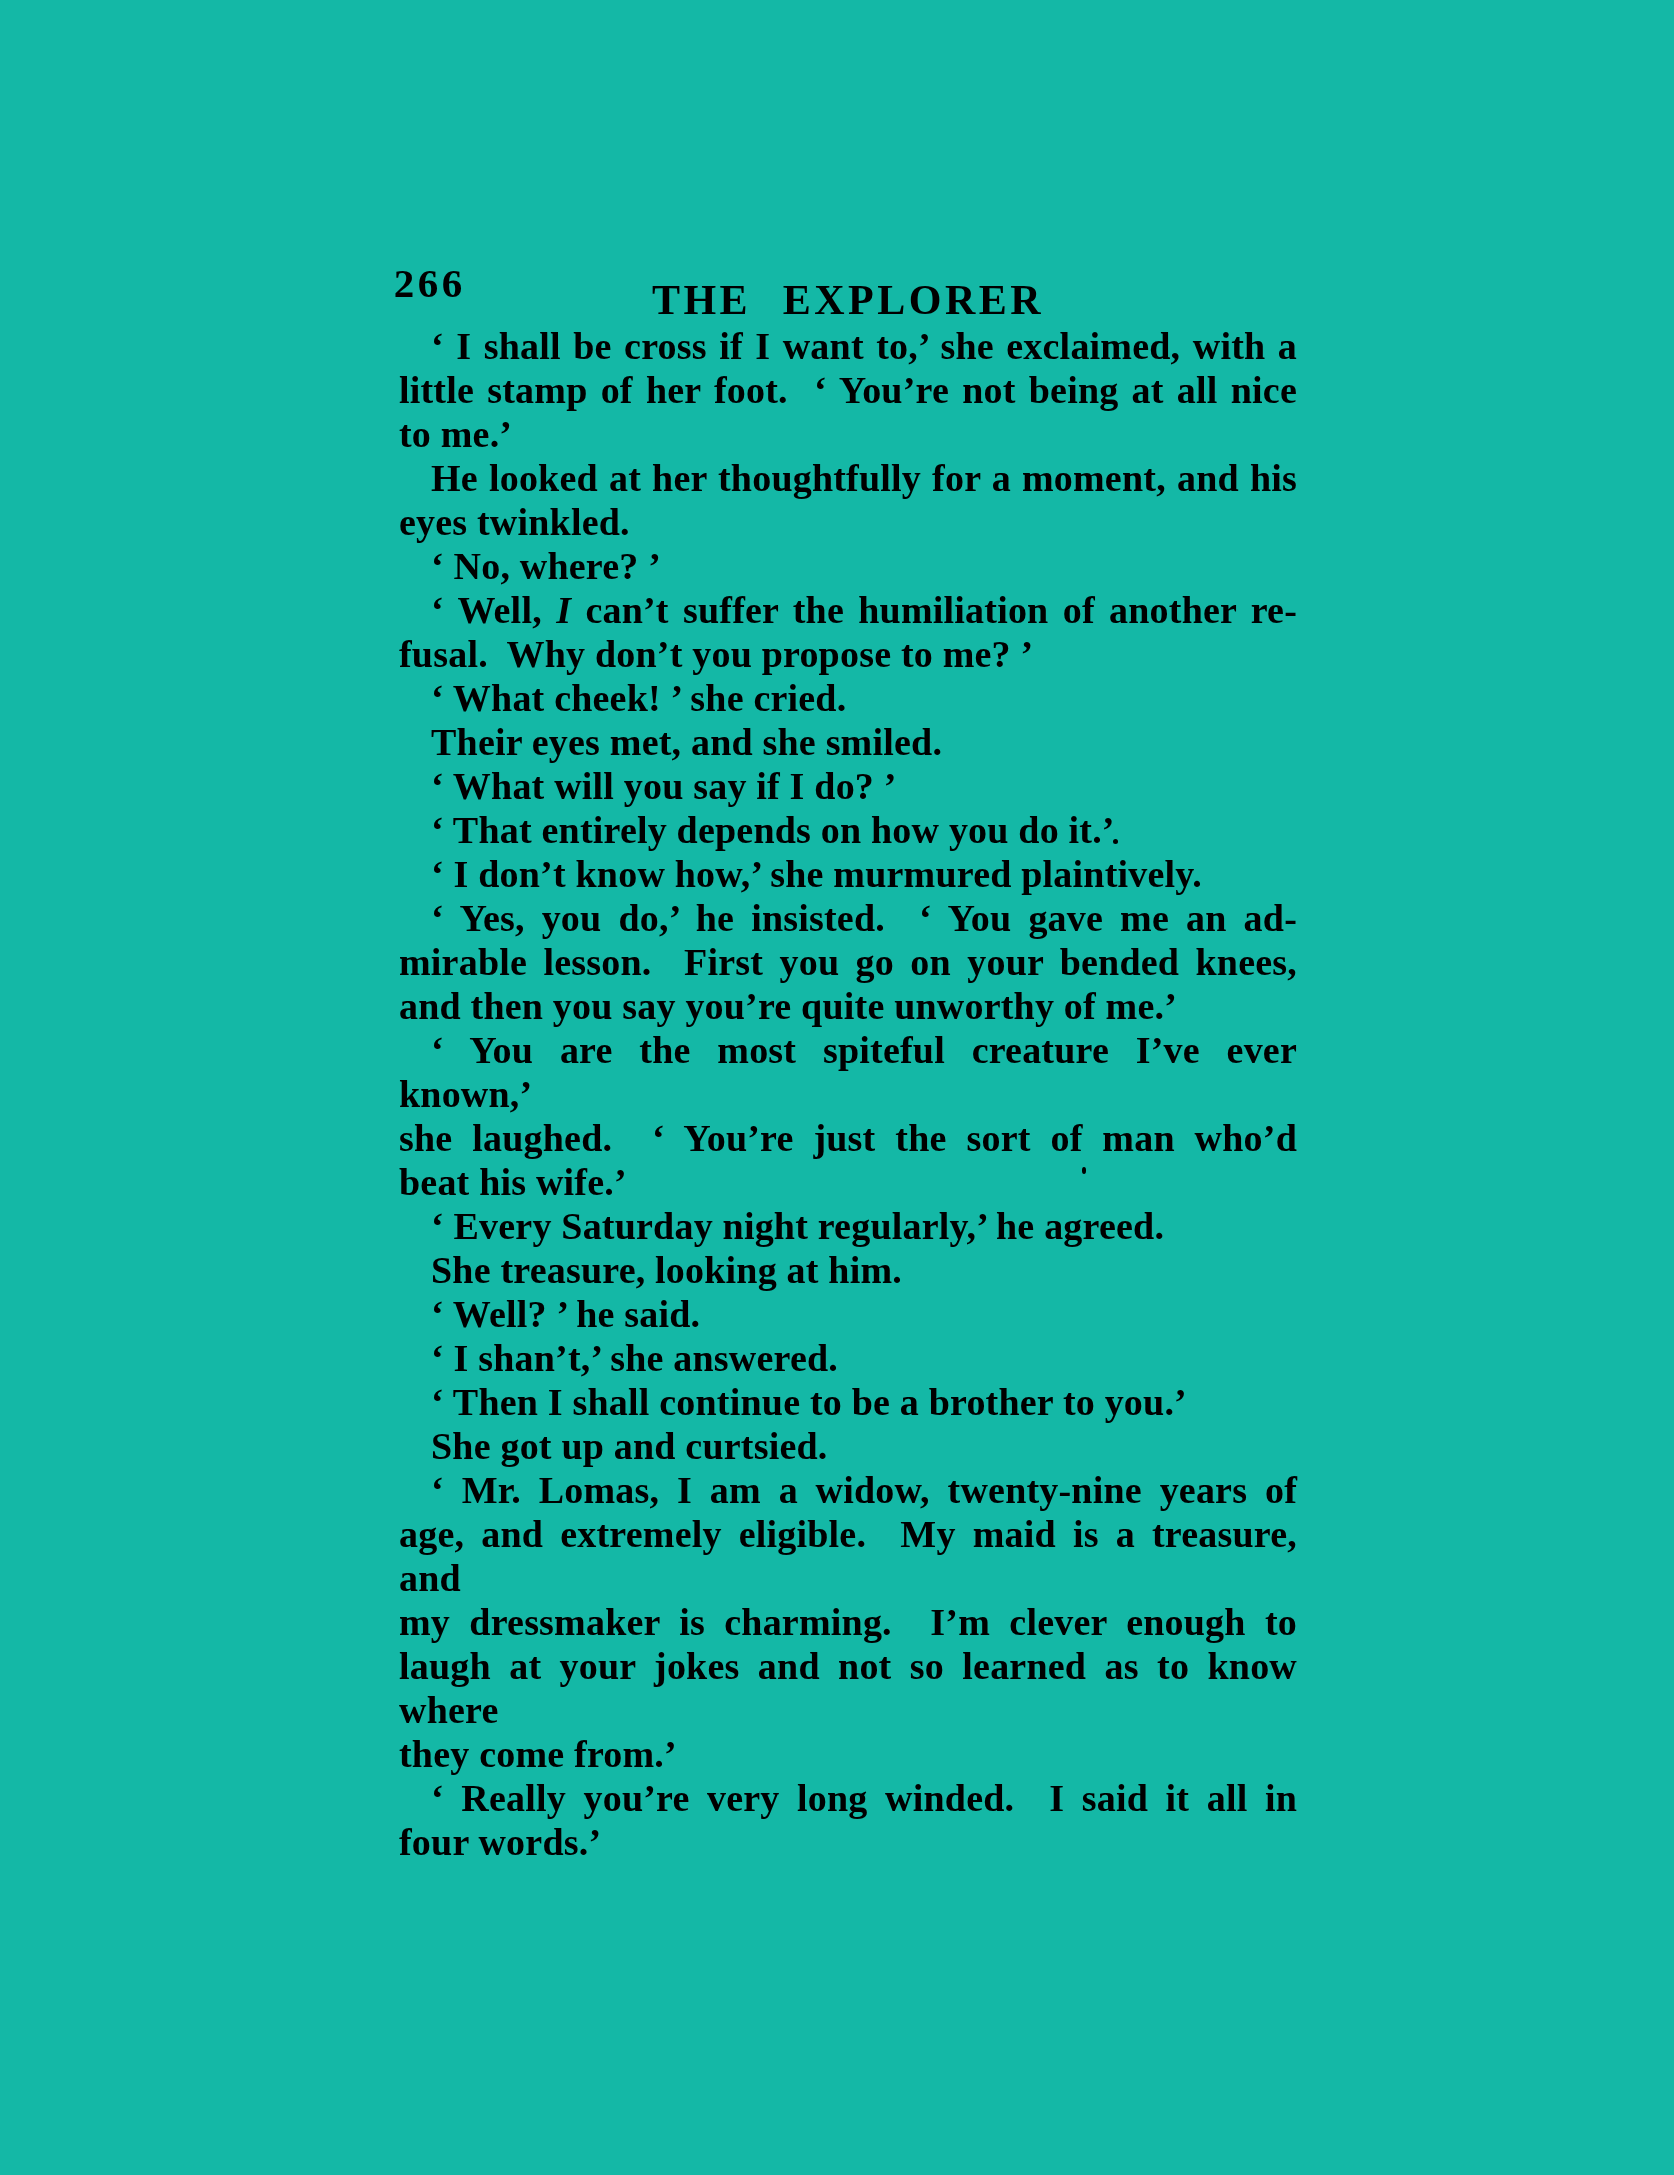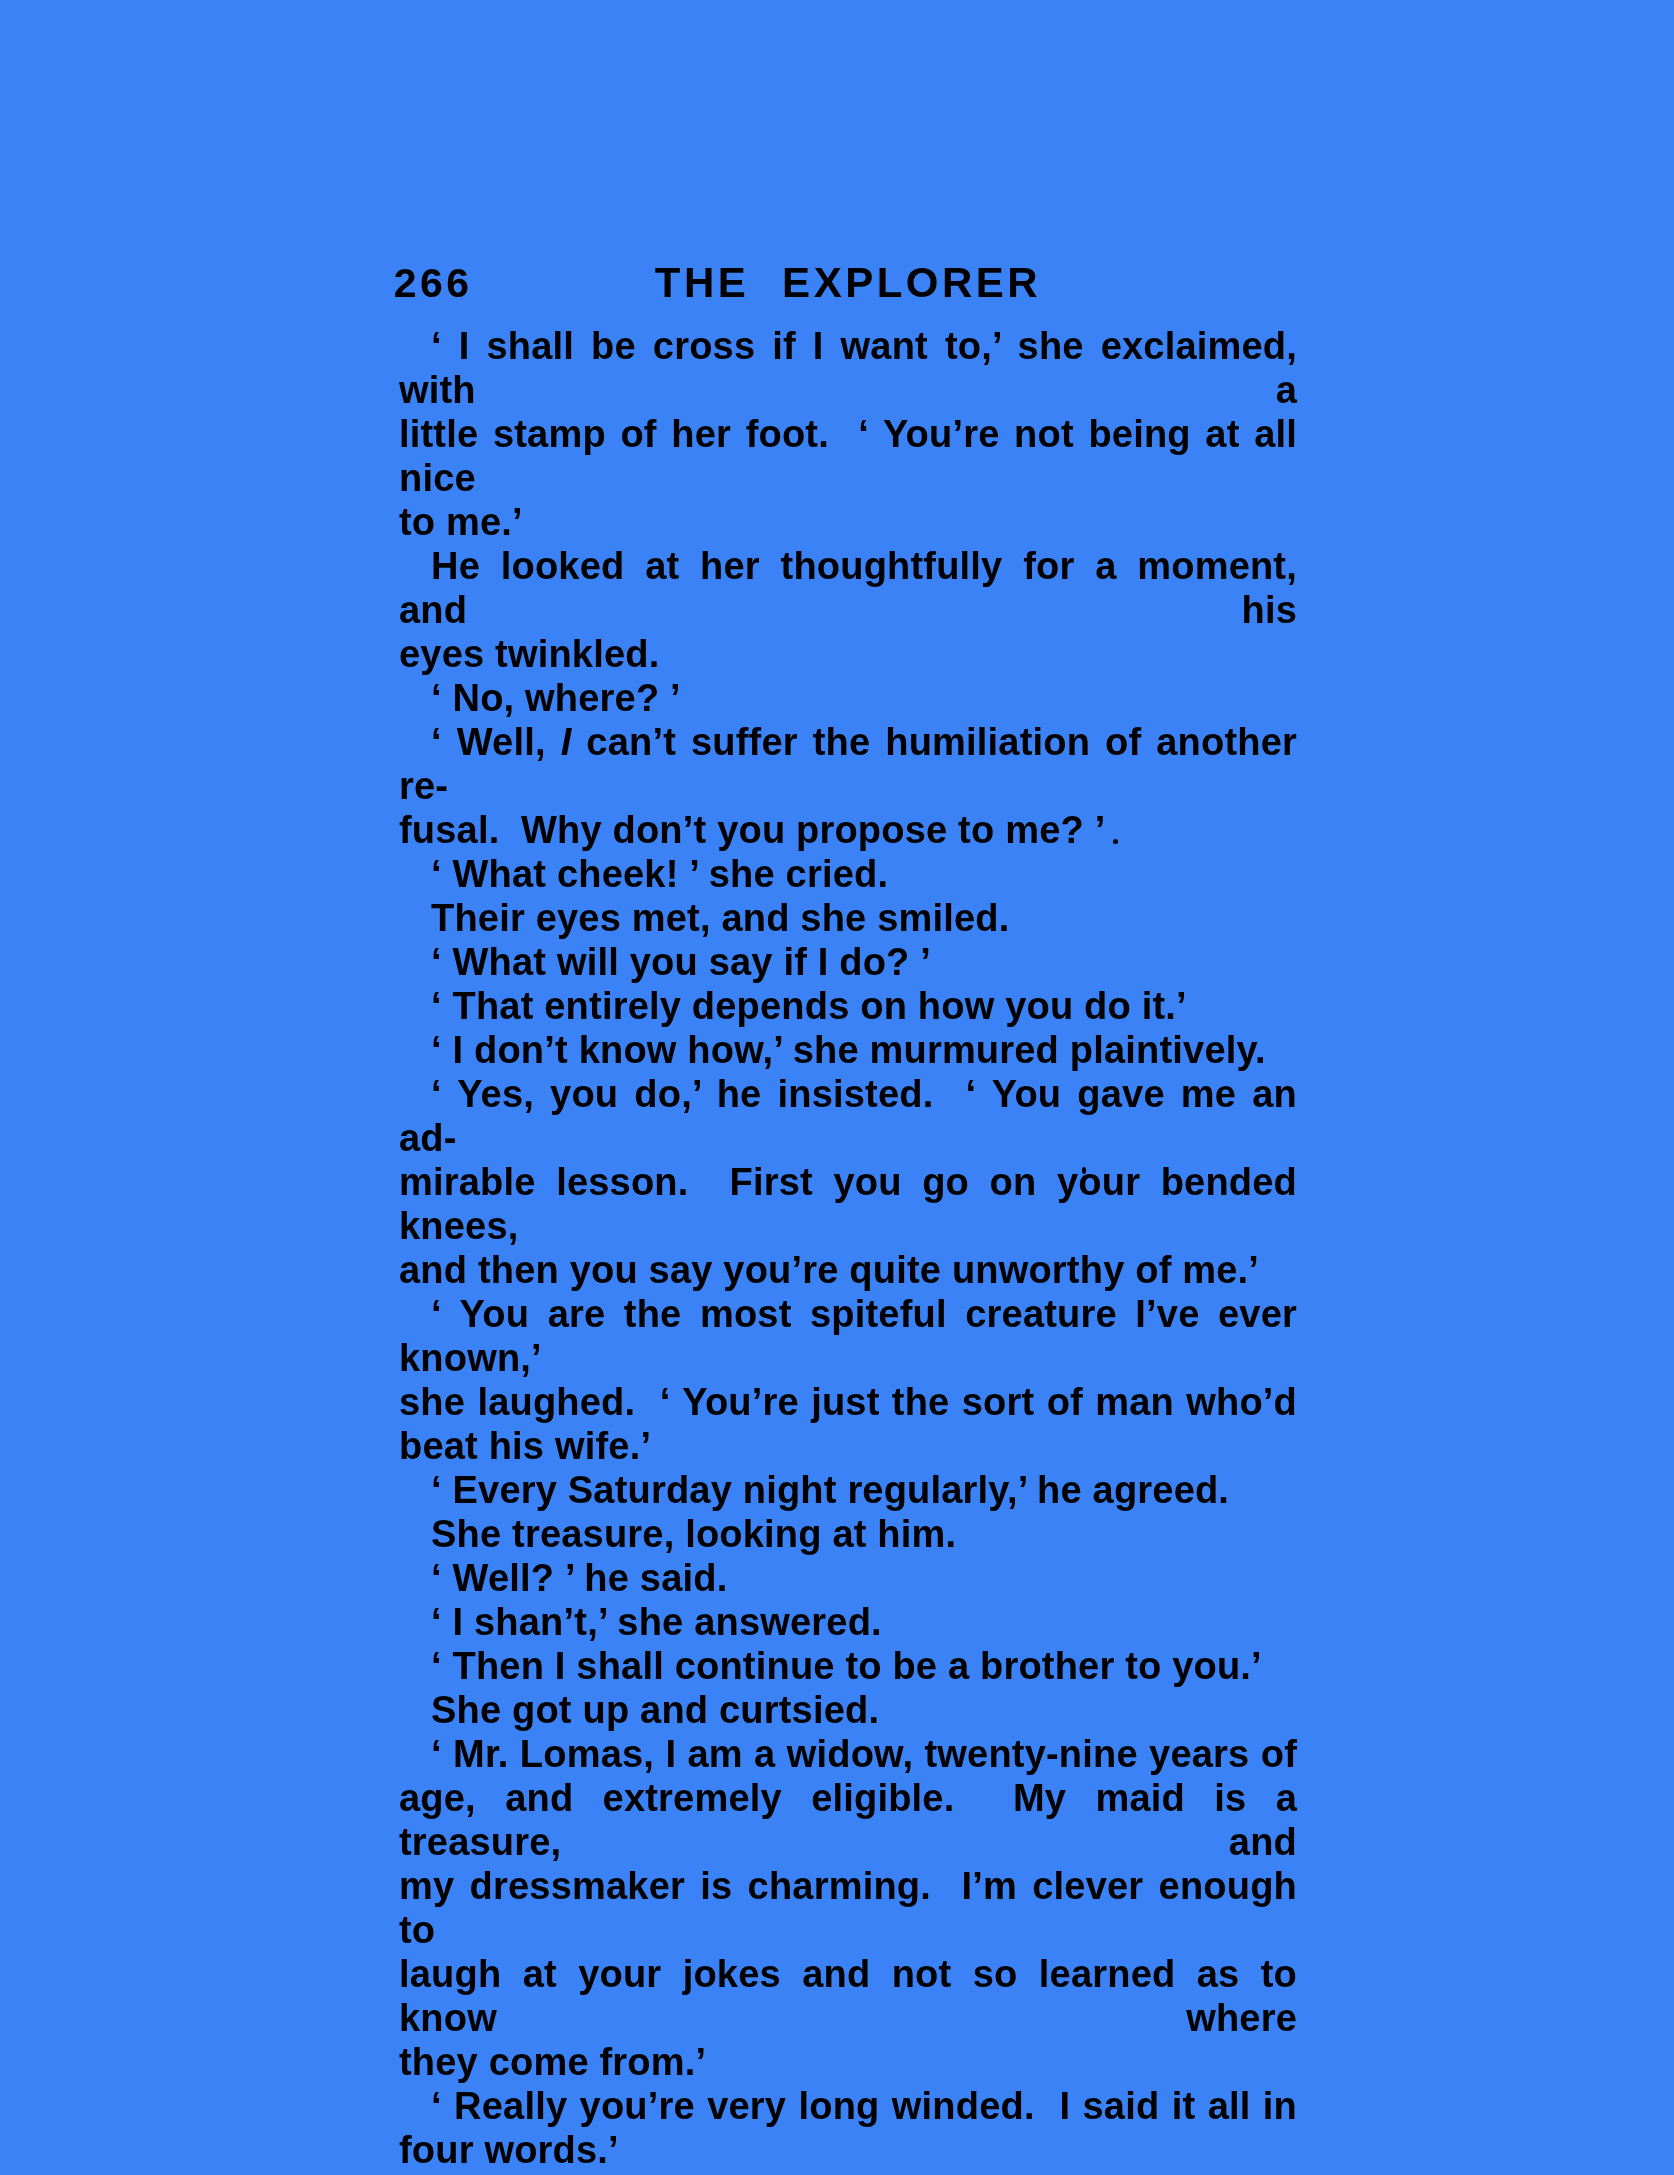--- a/index.html
+++ b/index.html
@@ -5,43 +5,43 @@
 <style>
   html, body {
     margin: 0;
     padding: 0;
     background: #ffffff;
   }
   .page {
     position: relative;
     width: 1675px;
     height: 2175px;
-    background: #3b82f6;
+    background: #14b8a6;
     color: #000000;
-    font-family: Liberation Sans, sans-serif;
+    font-family: Liberation Serif, serif;
     overflow: hidden;
   }
   .page-header {
     position: absolute;
     left: 399px;
     top: 260px;
     width: 898px;
     height: 46px;
   }
   .page-number {
     position: absolute;
     left: -5.3px;
     top: 0;
     font-size: 41px;
     font-weight: bold;
     letter-spacing: 3.5px;
     line-height: 46px;
   }
   .page-title {
-    margin: 0;
+    margin: 17px;
     text-align: center;
     font-size: 42px;
     font-weight: bold;
     letter-spacing: 3.5px;
     word-spacing: 17.6px;
     line-height: 46px;
   }
   .page-text {
     position: absolute;
     left: 399px;

